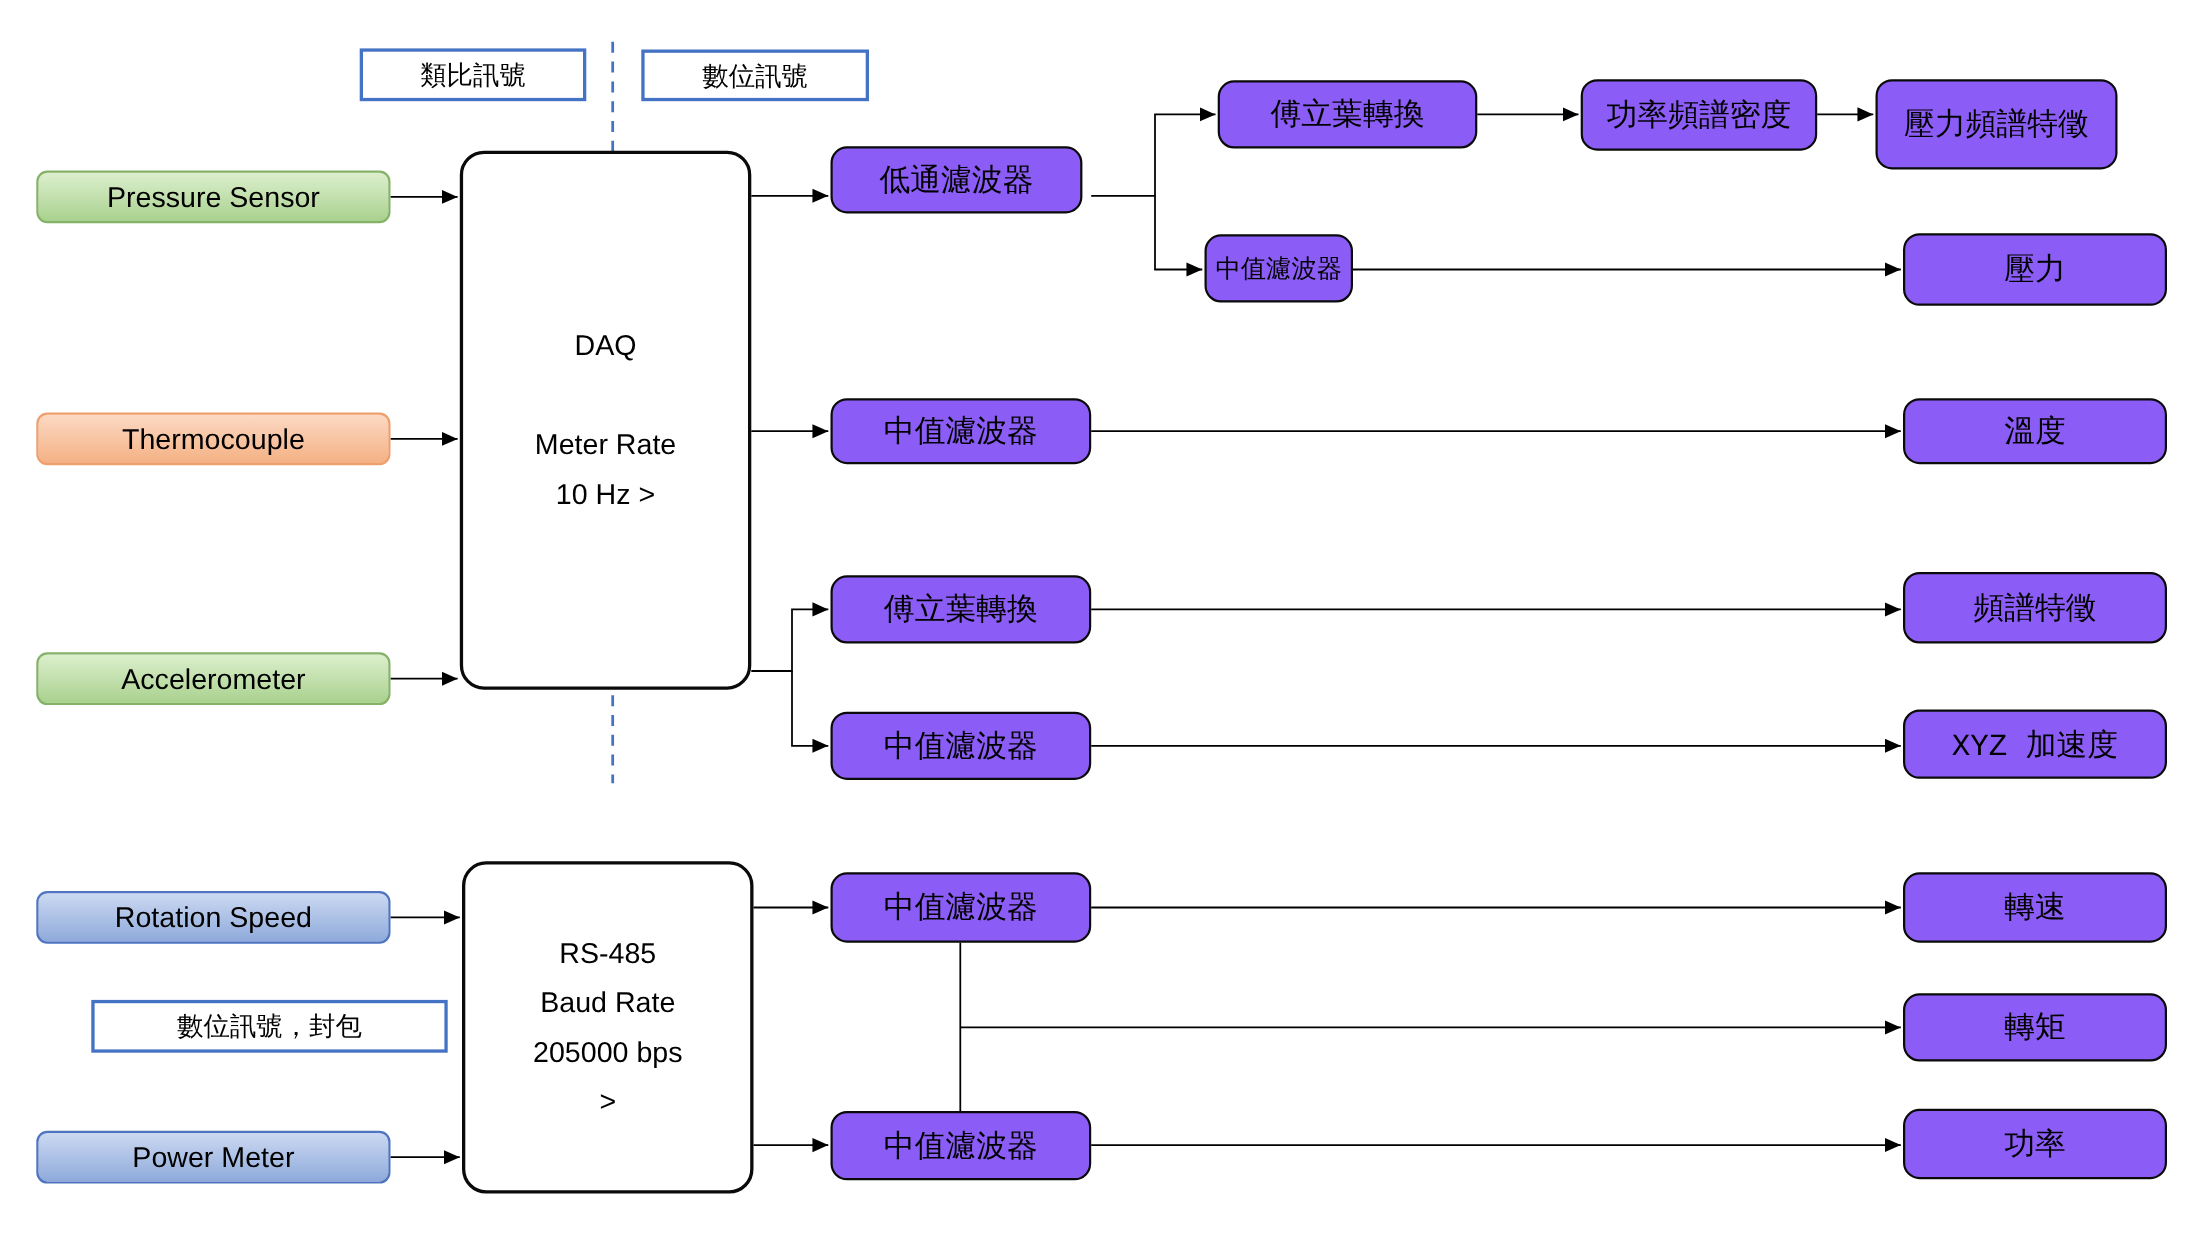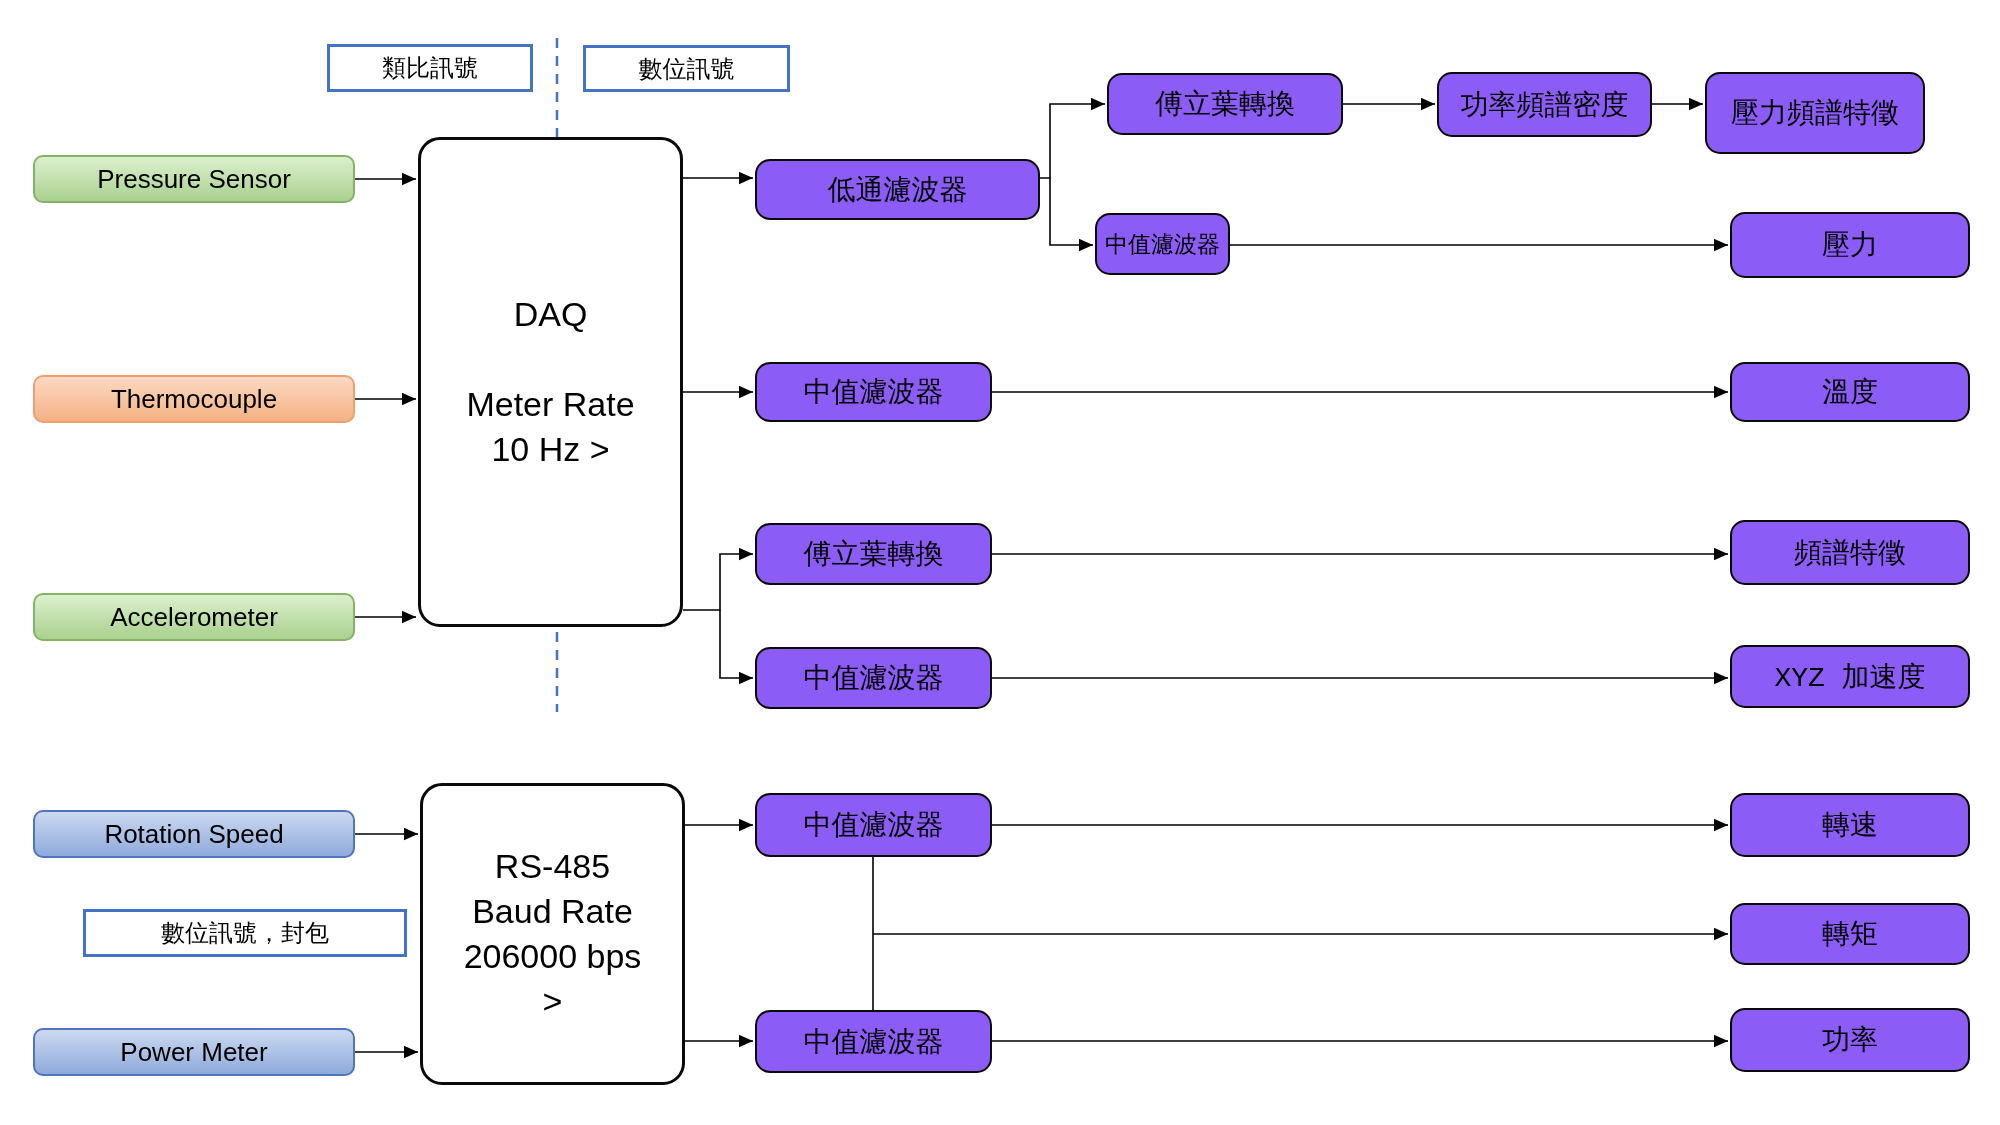--- a/index.html
+++ b/index.html
@@ -5,21 +5,21 @@
   html,body{margin:0;padding:0;background:#ffffff;}
   #canvas{
     position:relative;width:2000px;height:1125px;background:#ffffff;
     font-family:"Liberation Sans","DejaVu Sans",sans-serif;color:#000;
     overflow:hidden;
   }
   #wires{position:absolute;left:0;top:0;z-index:1;}
   .box{position:absolute;z-index:2;display:flex;align-items:center;justify-content:center;text-align:center;box-sizing:border-box;}
   .flow{background:#8b5cf6;border:2.5px solid #0a0a0a;border-radius:15px;font-size:28px;font-family:Liberation Mono, monospace;}
   .flow.small{font-size:23px;}
-  .bigbox{background:#ffffff;border:3px solid #0a0a0a;border-radius:22px;font-size:34px;line-height:45px;flex-direction:column;text-align:center;}
+  .bigbox{background:#ffffff;border:3px solid #0a0a0a;border-radius:22px;font-size:26px;line-height:45px;flex-direction:column;text-align:center;}
   .sensor{border-radius:10px;font-size:26px;border:2.5px solid;}
   .sensor.green{background:linear-gradient(180deg,#dcefcd 0%,#a9d18e 100%);border-color:#84b266;}
   .sensor.orange{background:linear-gradient(180deg,#fcd9c4 0%,#f4b183 100%);border-color:#ef9e6d;}
   .sensor.blue{background:linear-gradient(180deg,#ccd9f1 0%,#8eaadb 100%);border-color:#4f74c0;}
   .siglabel{background:#ffffff;border:3px solid #4472c4;font-size:24px;}
   .spacer{height:45px;}
 </style>
 </head>
 <body>
 
@@ -88,25 +88,25 @@
   <div class="box bigbox" style="left:418px;top:137px;width:265px;height:490px">
     <div>DAQ</div>
     <div class="spacer"></div>
     <div>Meter Rate</div>
     <div>10 Hz &gt;</div>
   </div>
 
   <div class="box bigbox" style="left:420px;top:783px;width:265px;height:302px">
     <div>RS-485</div>
     <div>Baud Rate</div>
-    <div>206000 bps</div>
+    <div>205000 bps</div>
     <div>&gt;</div>
   </div>
 
-  <div class="box flow" style="left:755px;top:159px;width:285px;height:61px">
+  <div class="box flow" style="left:755px;top:133px;width:229px;height:61px">
     <span>低通濾波器</span>
   </div>
   <div class="box flow" style="left:1107px;top:73px;width:236px;height:62px">
     <span>傅立葉轉換</span>
   </div>
   <div class="box flow" style="left:1437px;top:72px;width:215px;height:65px">
     <span>功率頻譜密度</span>
   </div>
   <div class="box flow small" style="left:1095px;top:213px;width:135px;height:62px">
     <span>中值濾波器</span>

